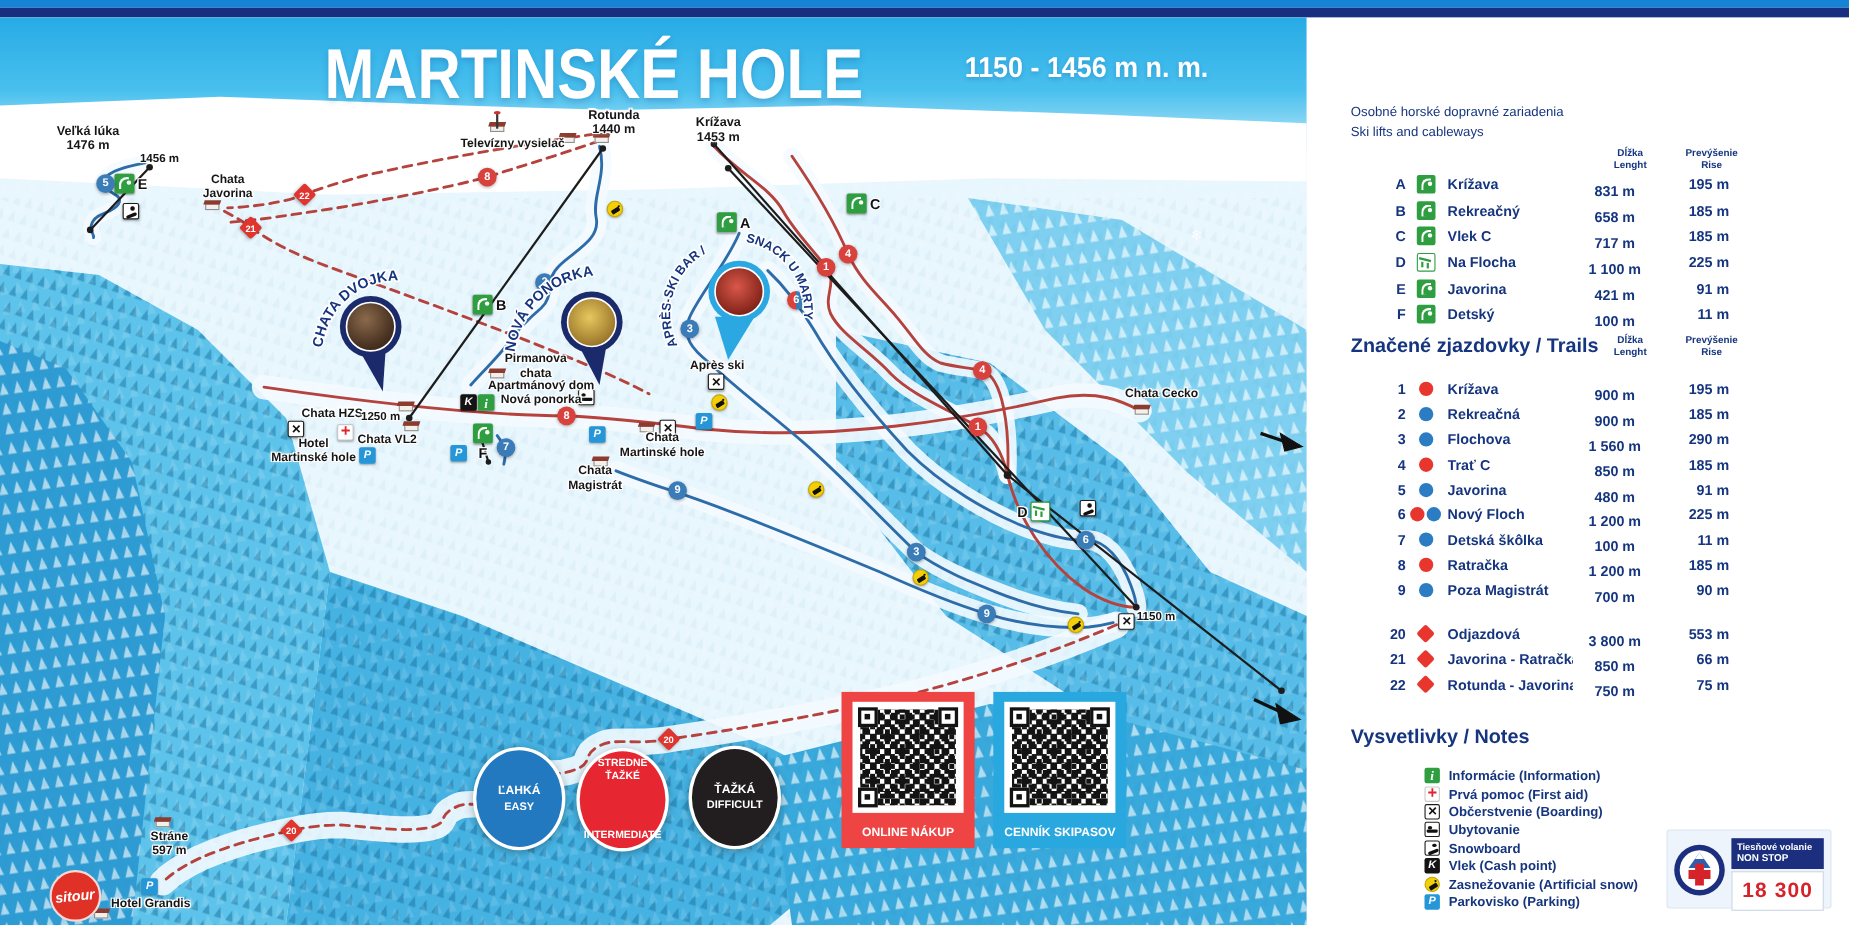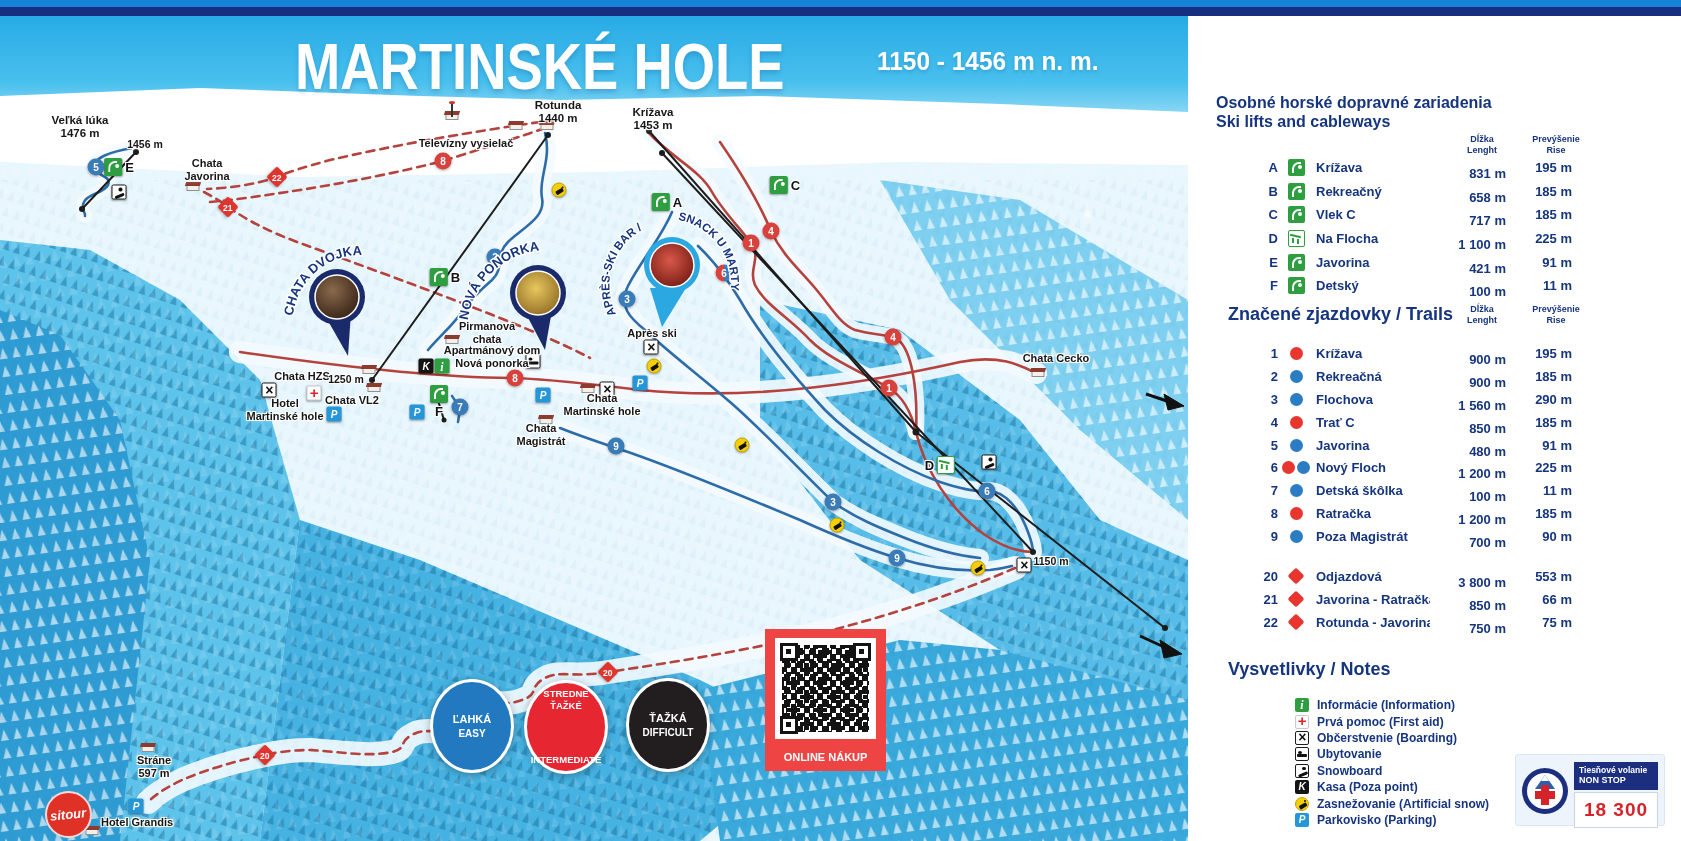--- a/index.html
+++ b/index.html
@@ -107,37 +107,37 @@
   .fs.tl{left:5px;top:5px;} .fs.tr{right:5px;top:5px;} .fs.bl{left:5px;bottom:5px;}
   .qrlabel{position:absolute;left:0;right:0;bottom:8px;text-align:center;color:#fff;font-weight:bold;font-size:11px;white-space:nowrap;}
 
   .sitour{position:absolute;left:45px;top:775px;width:47px;height:47px;border-radius:50%;background:#e03127;
     border:2px solid #f6d9d6;display:flex;align-items:center;justify-content:center;}
   .sitour span{color:#fff;font-size:13px;font-weight:bold;font-style:italic;transform:rotate(-6deg);}
 
   
   #legend{position:absolute;left:1188px;top:16px;width:493px;height:825px;background:#ffffff;color:#16357f;}
   .lg-title{position:absolute;left:40px;top:26px;font-size:29px;font-weight:bold;letter-spacing:.5px;white-space:nowrap;}
-  .lg-sub{position:absolute;left:28px;font-size:16px;font-weight:bold;white-space:nowrap;}
+  .lg-sub{position:absolute;left:40px;font-size:12px;font-weight:normal;white-space:nowrap;}
   .lg-sub.s1{top:78px;} .lg-sub.s2{top:97px;}
   .colhead{position:absolute;width:80px;text-align:center;font-size:9px;font-weight:bold;line-height:1.25;white-space:pre-line;}
   .colhead.c1a{left:254px;top:118px;} .colhead.c1b{left:328px;top:118px;}
   .colhead.c2a{left:254px;top:288px;} .colhead.c2b{left:328px;top:288px;}
   .lg-h2{position:absolute;left:40px;font-size:18px;font-weight:bold;white-space:nowrap;}
   .lg-h2.trails{top:288px;} .lg-h2.notes{top:643px;}
 
   .rows{position:absolute;left:70px;width:314px;}
   .rows.lifts{top:140px;} .rows.trails{top:326px;} .rows.routes{top:549px;}
   .row{display:flex;align-items:center;font-size:13px;font-weight:bold;color:#16357f;}
   .rows.lifts .row{height:23.6px;} .rows.trails .row,.rows.routes .row{height:22.9px;}
   .row .rid{width:20px;text-align:right;flex:none;}
   .row .ricon{width:28px;margin-left:4px;display:flex;justify-content:center;flex:none;}
   .row .ricon .ic{width:17px;height:17px;}
   .row .rname{flex:1;margin-left:6px;white-space:nowrap;overflow:hidden;}
-  .row .rlen{width:76px;text-align:right;flex:none;margin-top:12px;}
+  .row .rlen{width:76px;text-align:center;flex:none;margin-top:12px;}
   .row .rrise{width:66px;text-align:right;flex:none;}
 
   .ldot{width:13px;height:13px;border-radius:50%;flex:none;}
   .ldot.red{background:#e8352e;} .ldot.blue{background:#2b7cc2;}
   .ldot.red-blue{width:28px;border-radius:0;background:none;position:relative;height:13px;}
   .ldot.red-blue::before{content:"";position:absolute;left:0;top:0;width:13px;height:13px;border-radius:50%;background:#e8352e;}
   .ldot.red-blue::after{content:"";position:absolute;left:15px;top:0;width:13px;height:13px;border-radius:50%;background:#2b7cc2;}
   .ldot.diamond{border-radius:2px;background:#e8352e;transform:rotate(45deg);width:12px;height:12px;}
 
   .nrows{position:absolute;left:107px;top:681px;width:280px;}
@@ -393,21 +393,21 @@
         </div>
       </div>
 
     <div>
 
     <div class="mlabel peak" style="position: absolute; left: 80px; top: 111px;">Veľká lúka
 1476 m</div>
         <div class="mlabel elev" style="position: absolute; left: 145px; top: 128px;">1456 m</div>
         <div class="mlabel" style="position: absolute; left: 207px; top: 154px;">Chata
 Javorina</div>
-        <div class="mlabel" style="position: absolute; left: 466px; top: 115px; margin-top: 12px;">Televízny vysielač</div>
+        <div class="mlabel" style="position: absolute; left: 466px; top: 115px;">Televízny vysielač</div>
         <div class="mlabel peak" style="position: absolute; left: 558px; top: 96px;">Rotunda
 1440 m</div>
         <div class="mlabel peak" style="position: absolute; left: 653px; top: 103px;">Krížava
 1453 m</div>
         <div class="mlabel" style="position: absolute; left: 1056px; top: 342px;">Chata Cecko</div>
         <div class="mlabel" style="position: absolute; left: 487px; top: 317px;">Pirmanova
 chata</div>
         <div class="mlabel" style="position: absolute; left: 492px; top: 341px;">Apartmánový dom
 Nová ponorka</div>
         <div class="mlabel" style="position: absolute; left: 302px; top: 360px;">Chata HZS</div>
@@ -491,20 +491,29 @@
 
     <div class="qrpanel navy" style="left:765px;top:613px">
       <div class="qrbox">
         <div class="qrpix"></div>
         <div class="fs tl"></div>
           <div class="fs tr"></div>
           <div class="fs bl"></div>
       </div>
       <div class="qrlabel">ONLINE NÁKUP</div>
     </div>
+    <div class="qrpanel cyan" style="left:903px;top:613px">
+      <div class="qrbox">
+        <div class="qrpix"></div>
+        <div class="fs tl"></div>
+          <div class="fs tr"></div>
+          <div class="fs bl"></div>
+      </div>
+      <div class="qrlabel">CENNÍK SKIPASOV</div>
+    </div>
 
     <div class="sitour">
       <span>sitour</span>
     </div>
   </div>
 
   <div id="legend">
     <div class="lg-sub s1">Osobné horské dopravné zariadenia</div>
     <div class="lg-sub s2">Ski lifts and cableways</div>
 
@@ -711,21 +720,21 @@
         <div class="nrow">
           <i class="ic bed"></i>
           <span>Ubytovanie</span>
         </div>
         <div class="nrow">
           <i class="ic snowboard"></i>
           <span>Snowboard</span>
         </div>
         <div class="nrow">
           <i class="ic cash"></i>
-          <span>Kasa (Poza point)</span>
+          <span>Vlek (Cash point)</span>
         </div>
         <div class="nrow">
           <i class="ic snow"></i>
           <span>Zasnežovanie (Artificial snow)</span>
         </div>
         <div class="nrow">
           <i class="ic parking"></i>
           <span>Parkovisko (Parking)</span>
         </div>
       </div>

